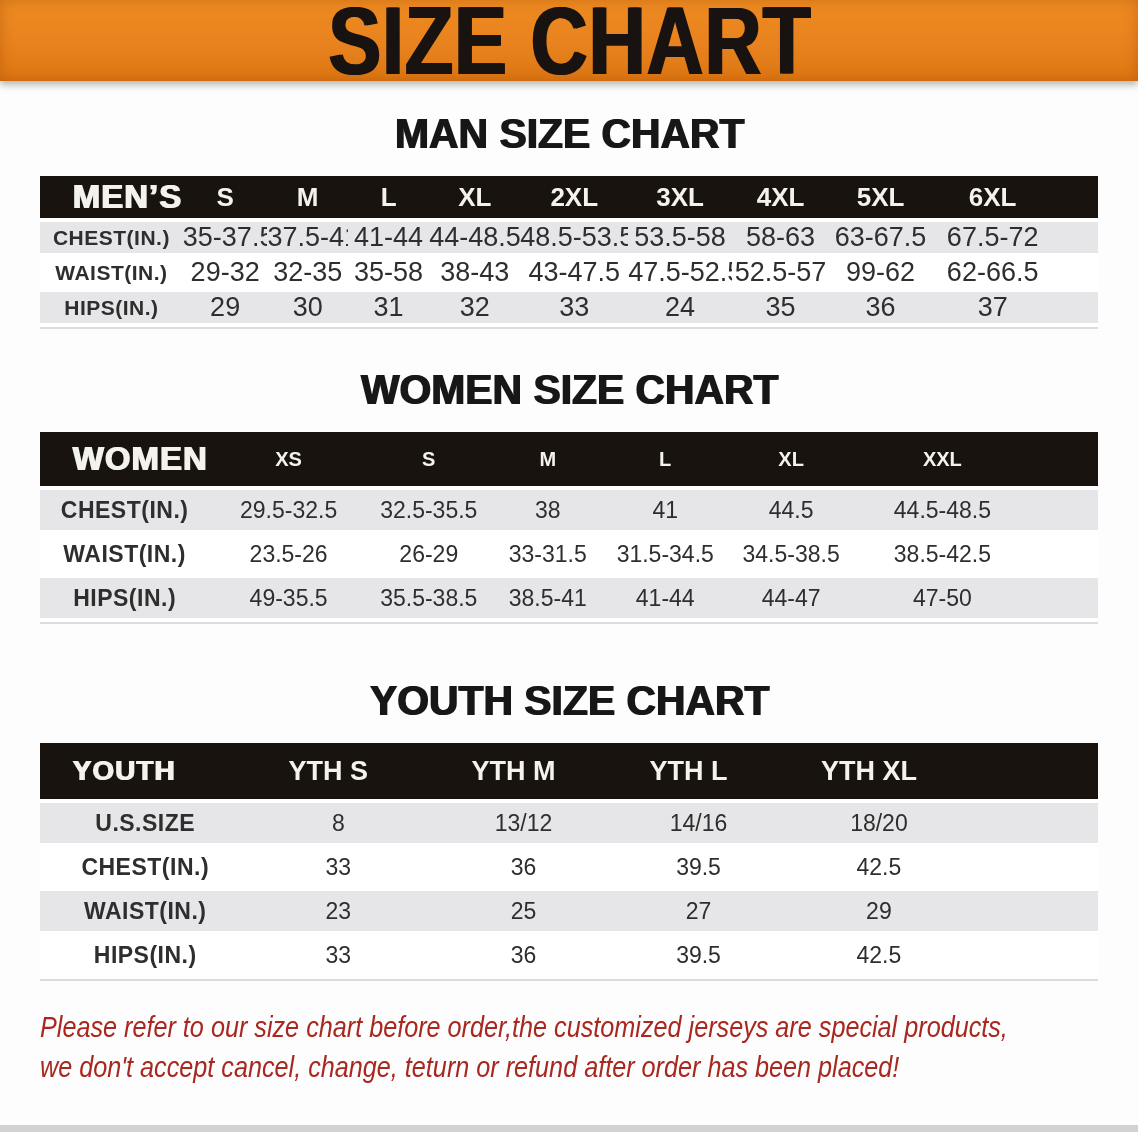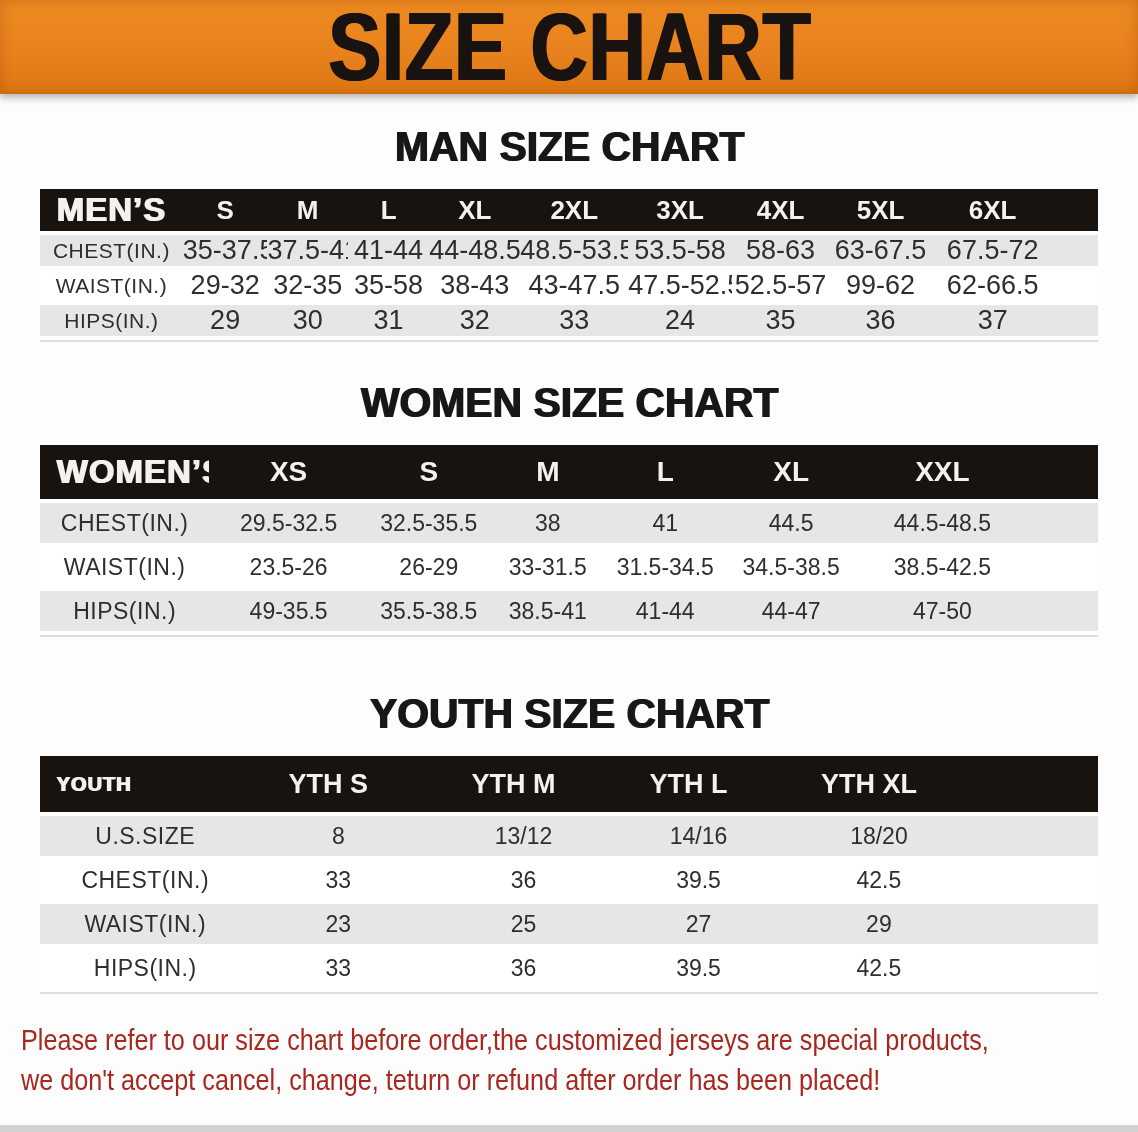--- a/index.html
+++ b/index.html
@@ -4,21 +4,21 @@
 <style>
   * { margin:0; padding:0; box-sizing:border-box; }
   html,body { background:#ffffff; }
   body { font-family:"Liberation Sans", sans-serif; }
   .page {
     position:relative; width:1138px; height:1132px; margin:0 auto;
     background:#fdfdfd; overflow:hidden;
   }
   
   .banner {
-    height:94px; width:100%;
+    height:81px; width:100%;
     background:linear-gradient(180deg,#ee8b21 0%, #e8821e 55%, #dd7712 100%);
     box-shadow: inset 0 0 14px rgba(140,60,0,.35), 0 4px 7px rgba(0,0,0,.28);
     display:flex; align-items:center; justify-content:center;text-align:right;
   }
   .banner-title {
     font-size:92px; font-weight:700; color:#181210; line-height:98px;
     letter-spacing:1px; white-space:nowrap;
     transform:scale(0.86,1.04); transform-origin:center;
     text-shadow:2.5px 0 0 #181210;
   }
@@ -38,48 +38,48 @@
     width:1058px; margin:18px auto 0 auto;
     border-collapse:separate; border-spacing:0; table-layout:fixed;
     border-bottom:2px solid #dcdcdc;
   }
   table.size-table thead th {
     background:#18130f; color:#f4f2ec; font-weight:700;
     border-bottom:4px solid #ffffff; vertical-align:middle;
     overflow:hidden; white-space:nowrap;
   }
   table.size-table thead th.corner {
-    text-align:left; padding-left:16px; letter-spacing:1px;
+    text-align:left; padding-left:32px; letter-spacing:1px;
     text-shadow:1.4px 0 0 #f4f2ec;
   }
   table.size-table tbody td {
     text-align:center; color:#2e2e2e; vertical-align:middle;
     border-bottom:4px solid #ffffff; white-space:nowrap; overflow:hidden;
   }
   table.size-table tbody tr:nth-child(odd) td { background:#e6e6e8; }
   table.size-table tbody tr:nth-child(even) td { background:#ffffff; }
-  table.size-table tbody td.rowlabel { letter-spacing:0.5px; }
+  table.size-table tbody td.rowlabel { letter-spacing:0.5px;font-weight:bold; }
   
   .t-men thead th { height:46px; font-size:26px; }
   .t-men thead th.corner { font-size:33px; }
   .t-men tbody tr { height:34px; }
   .t-men tbody td { font-size:27px; }
   .t-men tbody td.rowlabel { font-size:21px; }
   
-  .t-women thead th { height:58px; font-size:28px; }
+  .t-women thead th { height:58px; font-size:20px; }
   .t-women thead th.corner { font-size:33px; }
   .t-women tbody tr { height:44px; }
   .t-women tbody td { font-size:23px; }
   
   .t-youth thead th { height:60px; font-size:27px; }
-  .t-youth thead th.corner { font-size:20px; }
+  .t-youth thead th.corner { font-size:28px; }
   .t-youth tbody tr { height:44px; }
   .t-youth tbody td { font-size:23px;padding-left:20px; }
   
-  .footer { margin:26px 0 0 21px; }
+  .footer { margin:26px 0 0 40px;font-style:italic; }
   .footer p {
     color:#a8271f; font-size:30px; line-height:40px; font-weight:400;
     white-space:nowrap; transform:scaleX(0.84); transform-origin:left center;
   }
   .bottom-edge {
     position:absolute; left:0; bottom:0; width:100%; height:7px;
     background:#d2d2d2;
   }
 </style>
 </head>

